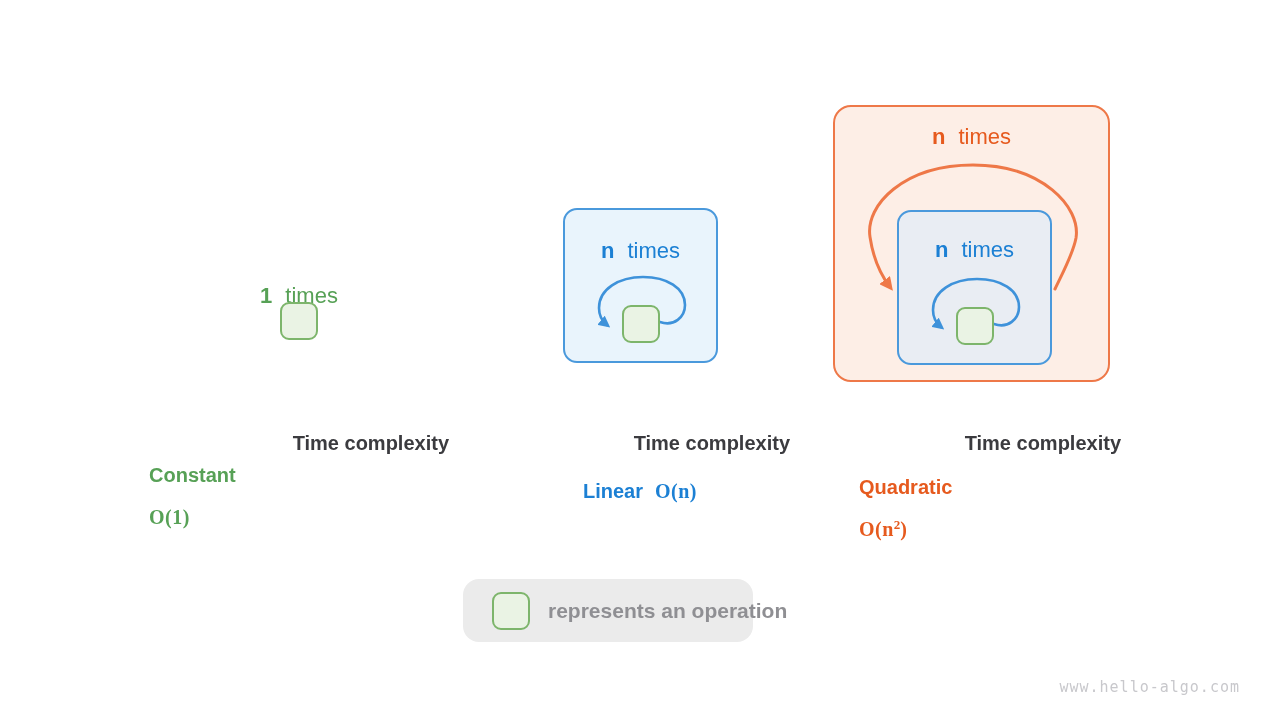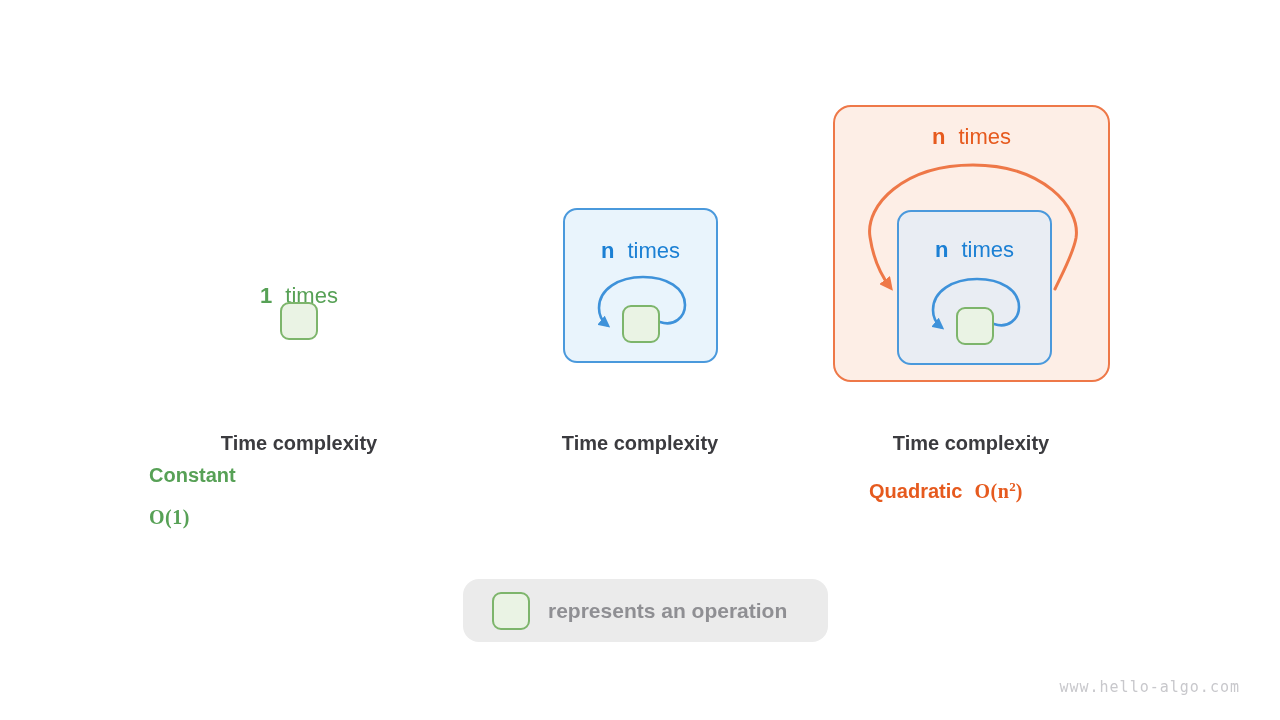--- a/index.html
+++ b/index.html
@@ -51,40 +51,40 @@
     border:2px solid var(--blue-panel-border,#4a99dc);
     border-radius:14px;
   }
   .loop-svg{position:absolute;left:0;top:0;pointer-events:none;}
   .loop-blue-path{fill:none;stroke:var(--blue-loop,#3e92da);stroke-width:2.6;stroke-linecap:round;}
   .loop-orange-path{fill:none;stroke:var(--orange-panel-border,#ee7848);stroke-width:3;stroke-linecap:round;}
   .arrowhead-blue{fill:var(--blue-loop,#3e92da);}
   .arrowhead-orange{fill:var(--orange-panel-border,#ee7848);}
 
   
-  .caption{position:absolute;width:300px;text-align:center;}
+  .caption{position:absolute;width:300px;text-align:right;}
   .caption .title{
     font-size:20px;font-weight:700;line-height:26px;
     color:var(--dark,#3b3b3f);
   }
   .complexity{
     position:absolute;width:300px;
     display:flex;justify-content:center;align-items:baseline;gap:12px;
     font-size:20px;font-weight:700;line-height:26px;
   }
   .notation{
     font-family:Liberation Serif, serif;
     font-size:20px;font-weight:700;letter-spacing:0.5px;
     white-space:nowrap;
   }
   .notation .sup{font-size:13px;vertical-align:7px;letter-spacing:0;}
 
   
   .legend{
-    position:absolute;left:463px;top:579px;width:365px;height:63px;
+    position:absolute;left:463px;top:579px;width:290px;height:63px;
     background:var(--legend-bg,#ebebeb);
     border-radius:16px;
     display:flex;align-items:center;
   }
   .legend .op-square{position:static;margin-left:29px;flex:0 0 auto;}
   .legend .legend-text{
     margin-left:18px;
     font-size:21px;font-weight:700;
     color:var(--legend-text,#8f8f93);
     white-space:nowrap;
@@ -153,25 +153,29 @@
     <div class="title">Time complexity</div>
   </div>
   <div class="complexity t-green" style="left:149px;top:462px;flex-direction:column;">
     <span>Constant</span>
     <span class="notation"><span>O(1)</span><span class="sup"></span><span></span></span>
   </div>
 
   <div class="caption" style="left:490px;top:430px;">
     <div class="title">Time complexity</div>
   </div>
+  <div class="complexity t-blue" style="left:490px;top:474px;">
+    <span>Linear</span>
+    <span class="notation"><span>O(n)</span><span class="sup"></span><span></span></span>
+  </div>
 
   <div class="caption" style="left:821px;top:430px;">
     <div class="title">Time complexity</div>
   </div>
-  <div class="complexity t-orange" style="left:796px;top:474px;">
+  <div class="complexity t-orange" style="left:859px;top:474px;flex-direction:column;">
     <span>Quadratic</span>
     <span class="notation"><span>O(n</span><span class="sup">2</span><span>)</span></span>
   </div>
 
   <div class="legend">
     <div class="op-square"></div>
     <div class="legend-text">represents an operation</div>
   </div>
 
   <div class="watermark">www.hello-algo.com</div>

